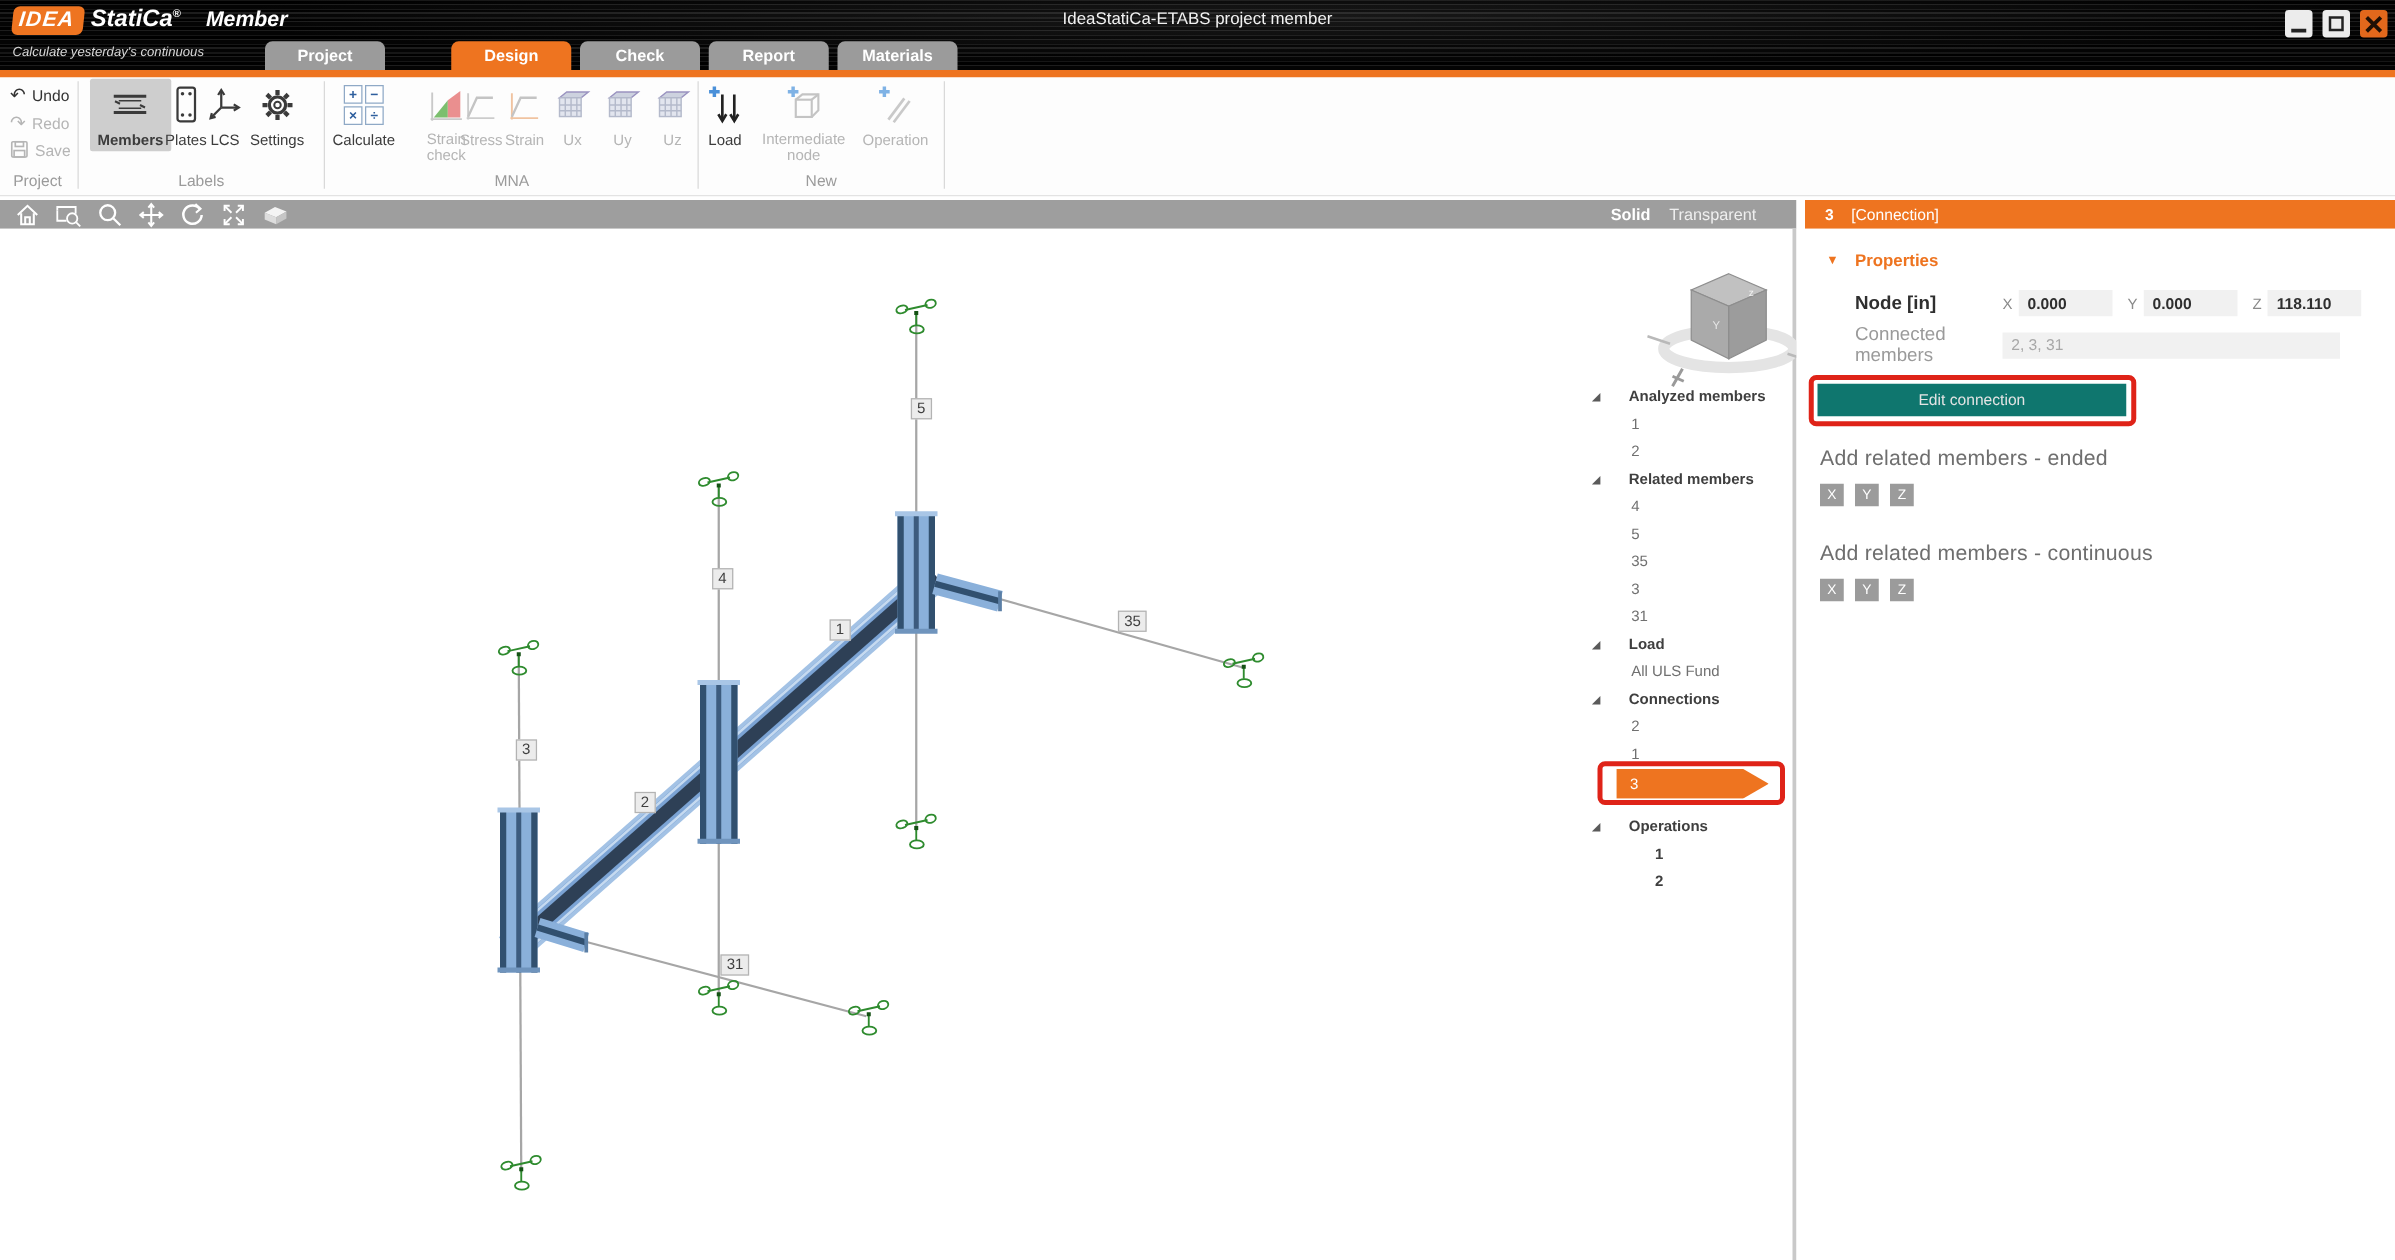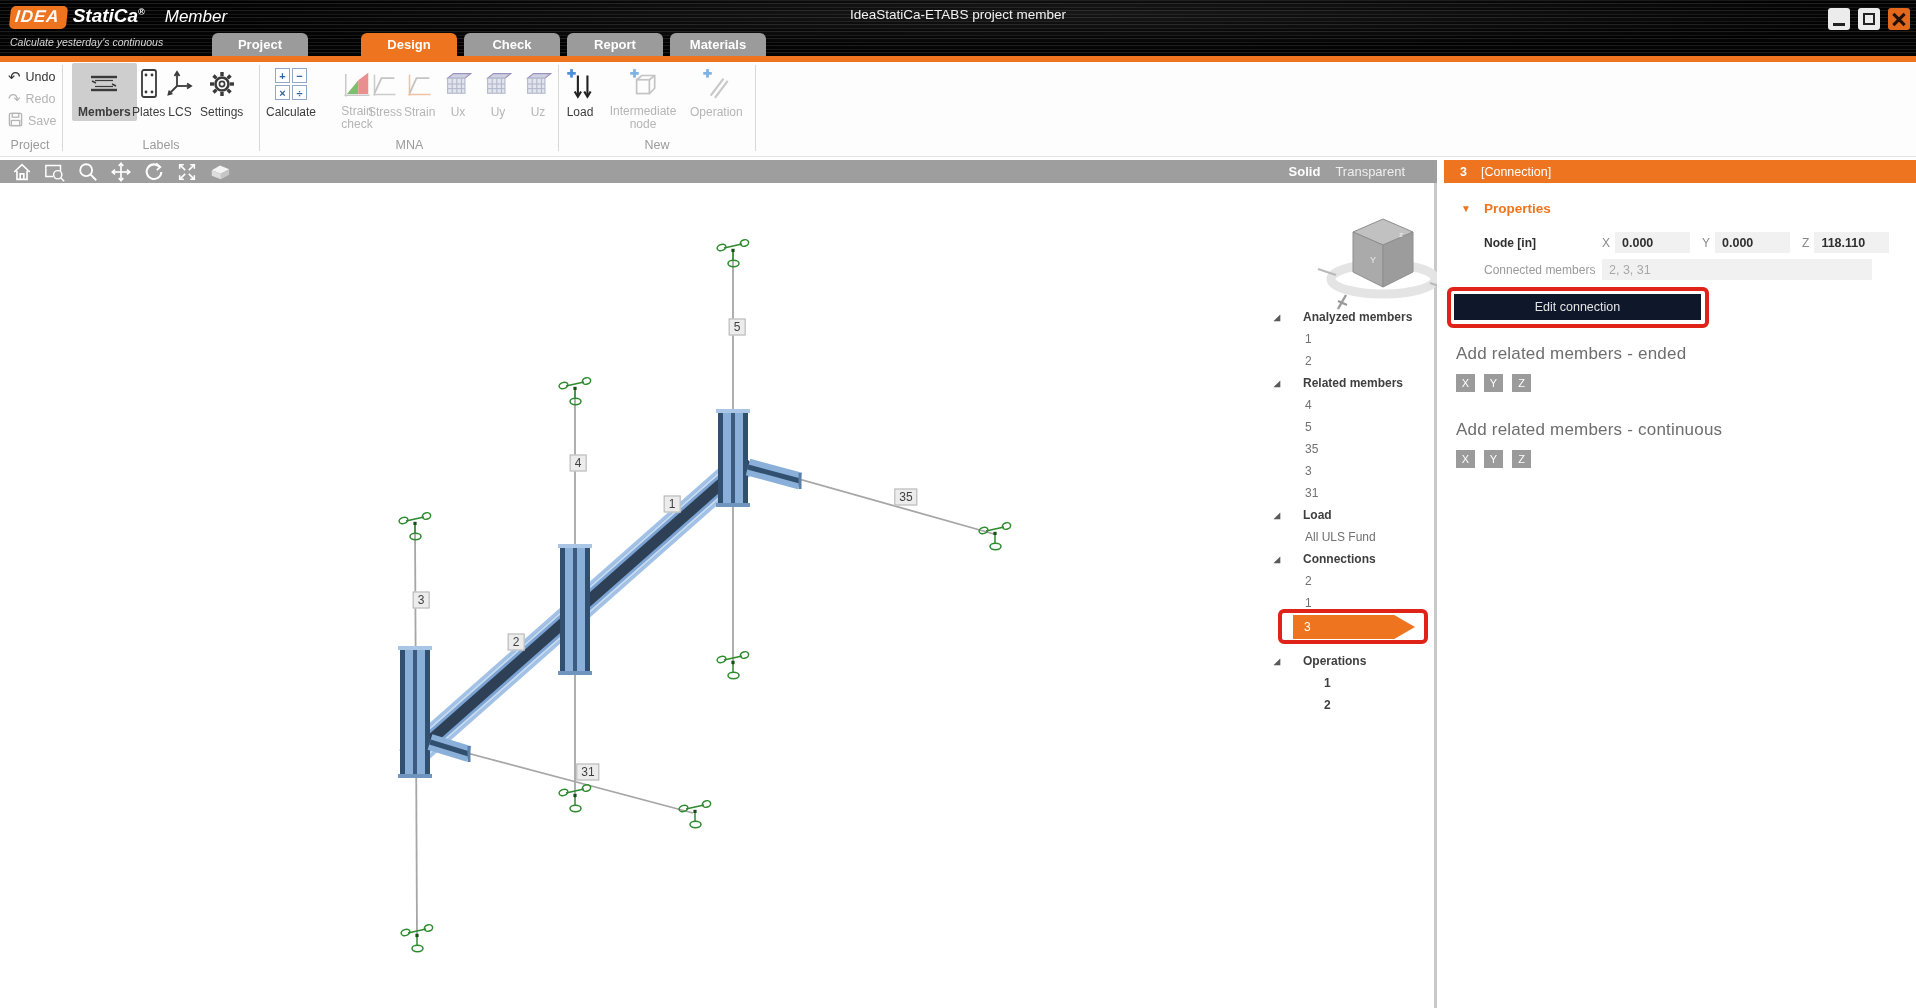--- a/index.html
+++ b/index.html
@@ -11,21 +11,21 @@
   .topbar { position:absolute; left:0; top:0; width:1916px; height:56px;
     background:
       radial-gradient(ellipse at 55% 25%, rgba(255,255,255,.08), transparent 60%),
       repeating-linear-gradient(180deg,#161616 0 1px,#000 1px 3px,#1d1d1d 3px 4px,#040404 4px 7px);
     }
   .brand { position:absolute; left:10px; top:5px; display:flex; align-items:baseline; gap:6px; }
   .idea-badge { background:#ee7420; color:#fff; font-weight:bold; font-style:italic;
     font-size:17px; padding:1px 7px 2px 5px; border-radius:5px; letter-spacing:1px; transform:skewX(-6deg); }
   .statica { color:#fff; font-weight:bold; font-style:italic; font-size:19px; }
   .reg { color:#fff; font-size:9px; vertical-align:super; }
-  .product { color:#fff; font-weight:normal; font-style:italic; font-size:17px; margin-left:14px; }
+  .product { color:#fff; font-weight:bold; font-style:italic; font-size:17px; margin-left:14px; }
   .tagline { position:absolute; left:10px; top:36px; color:#d8d8d8; font-style:italic; font-size:10.5px; }
   .win-title { position:absolute; left:0; top:7px; width:1916px; text-align:center; color:#f2f2f2; font-size:13.5px; }
   .win-btns { position:absolute; right:6px; top:8px; display:flex; gap:8px; }
   .win-btn { width:22px; height:22px; border-radius:3px; background:#ececec; position:relative; }
   .win-btn.close { background:#e2681c; }
   .win-btn.min::after { content:""; position:absolute; left:5px; right:5px; bottom:4px; height:3px; background:#222; }
   .win-btn.max::after { content:""; position:absolute; left:5px; top:5px; right:5px; bottom:5px; border:2.5px solid #222; }
   .win-btn.close::before, .win-btn.close::after { content:""; position:absolute; left:3px; top:9.5px; width:16px; height:3px; background:#201005; }
   .win-btn.close::before { transform:rotate(45deg); }
   .win-btn.close::after  { transform:rotate(-45deg); }
@@ -87,30 +87,30 @@
   .tree-annot { position:absolute; left:12px; top:-5px; width:150px; height:35px;
     border:4px solid #df2318; border-radius:6px; pointer-events:none; }
   .trow.gap-before { margin-top:10px; }
 
   
   .props { position:absolute; left:1444px; top:183px; width:472px; height:825px; background:#fff; padding:18px 0 0 0; }
   .sec-head { display:flex; align-items:center; gap:13px; padding-left:17px; }
   .sec-tri { color:#ee7420; font-size:10px; }
   .sec-title { color:#ee7420; font-weight:bold; font-size:13.5px; }
   .prow { display:flex; align-items:center; margin-top:12px; padding-left:40px; }
-  .prow .plabel { width:118px; font-size:12px; color:#2f2f2f; font-weight:bold; }
+  .prow .plabel { width:118px; font-size:15px; color:#2f2f2f; font-weight:bold; }
   .prow .plabel.dim { color:#9a9a9a; font-weight:normal; }
   .axis { color:#8a8a8a; font-size:12px; margin-right:5px; }
   .pfield { background:#f1f1f1; height:21px; font-size:12.5px; color:#2f2f2f; font-weight:bold;
     display:flex; align-items:center; padding-left:7px; width:75px; margin-right:12px; }
   .pfield.wide { width:270px; color:#a8a8a8; font-weight:normal; margin-right:0; }
   .light-head { font-size:17px; color:#6e6e6e; font-weight:300; padding-left:12px; letter-spacing:.2px; }
   .cd-head { margin-top:26px; }
   .btn-wrap { position:relative; margin:14px 0 0 10px; width:247px; }
-  .edit-btn { width:247px; height:26px; background:#0f172a; color:#e4e4e4; font-size:12.5px;
+  .edit-btn { width:247px; height:26px; background:#0f766e; color:#e4e4e4; font-size:12.5px;
     display:flex; align-items:center; justify-content:center; }
   .btn-annot { position:absolute; left:-7px; top:-7px; width:262px; height:41px;
     border:4px solid #df2318; border-radius:6px; pointer-events:none; }
   .xyz-row { display:flex; gap:9px; padding-left:12px; margin-top:10px; }
   .xyz { width:19px; height:18px; background:#9b9b9b; color:#fff; font-size:11px;
     display:flex; align-items:center; justify-content:center; }
   .are-head { margin-top:24px; }
   .arc-head { margin-top:28px; }
 
   svg text { font-family:"Liberation Sans", sans-serif; }

